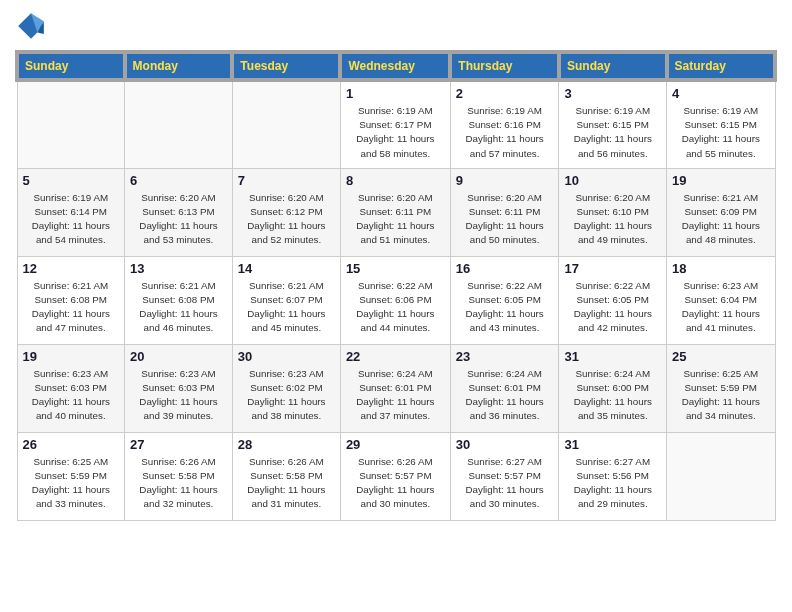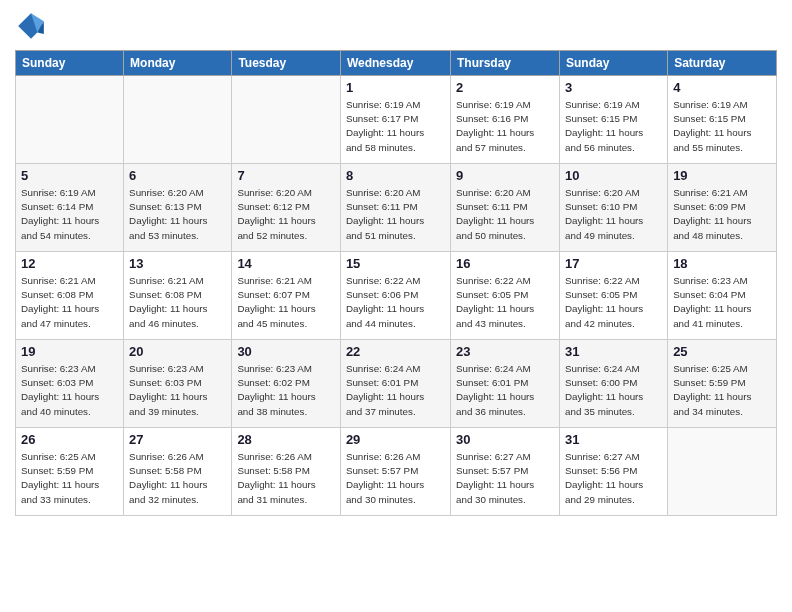--- a/index.html
+++ b/index.html
@@ -50,26 +50,26 @@
       font-size: 14px;
       color: #444;
     }
     .calendar {
       width: 100%;
       border-collapse: collapse;
       font-size: 10.5px;
     }
     .calendar th {
       background: #2a6db5;
-      color: #ffffff;
+      color: #fde047;
       text-align: left;
       padding: 5px 6px;
       font-size: 12px;
       font-weight: bold;
-      border: 1px solid #a3a3a3;
+      border: 4px solid #a3a3a3;
     }
     .calendar td {
       border: 1px solid #ccc;
       vertical-align: top;
       padding: 4px 5px;
       width: 113px;
       height: 88px;
       background: #fff;
     }
     .calendar td.empty {
@@ -78,20 +78,21 @@
     .day-num {
       font-size: 13px;
       font-weight: bold;
       color: #1a1a2e;
       margin-bottom: 3px;
     }
     .day-info {
       font-size: 9.8px;
       color: #333;
       line-height: 1.45;
+      text-align: center;
     }
     .row-shade {
       background: #f5f5f5;
     }
     .calendar td.row-shade {
       background: #f5f5f5;
     }
   </style>
 </head>
 <body>

